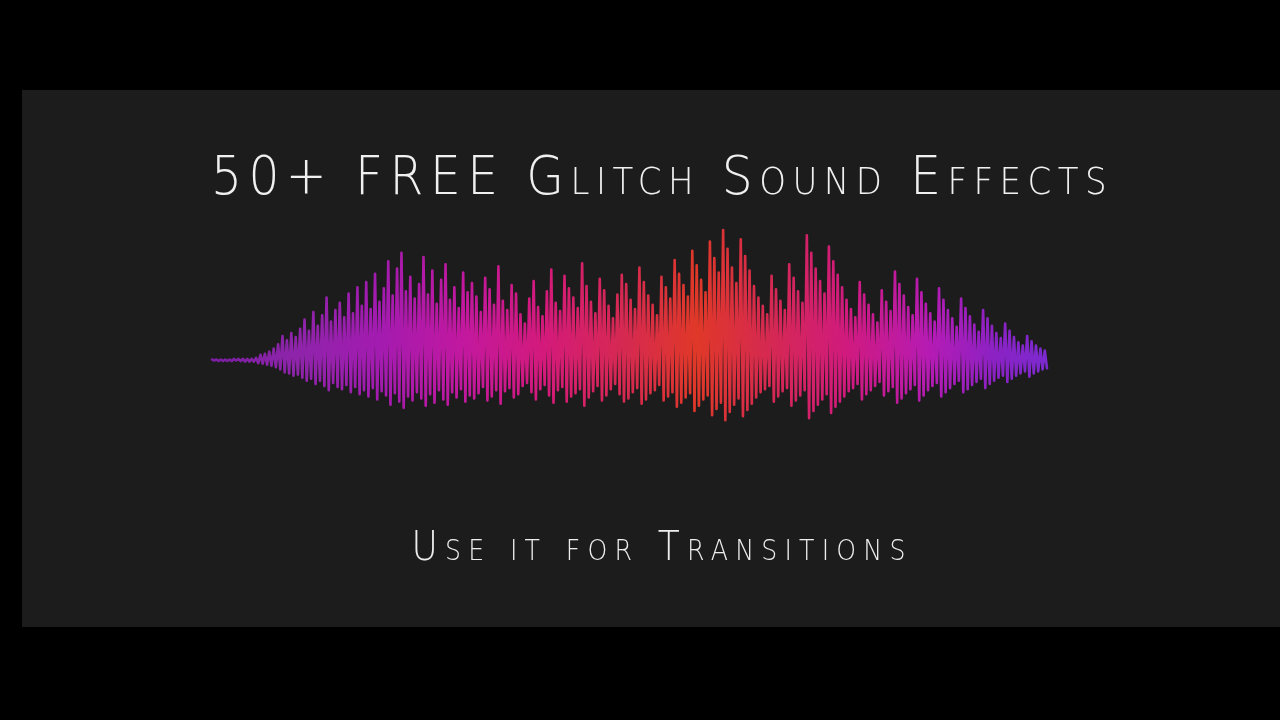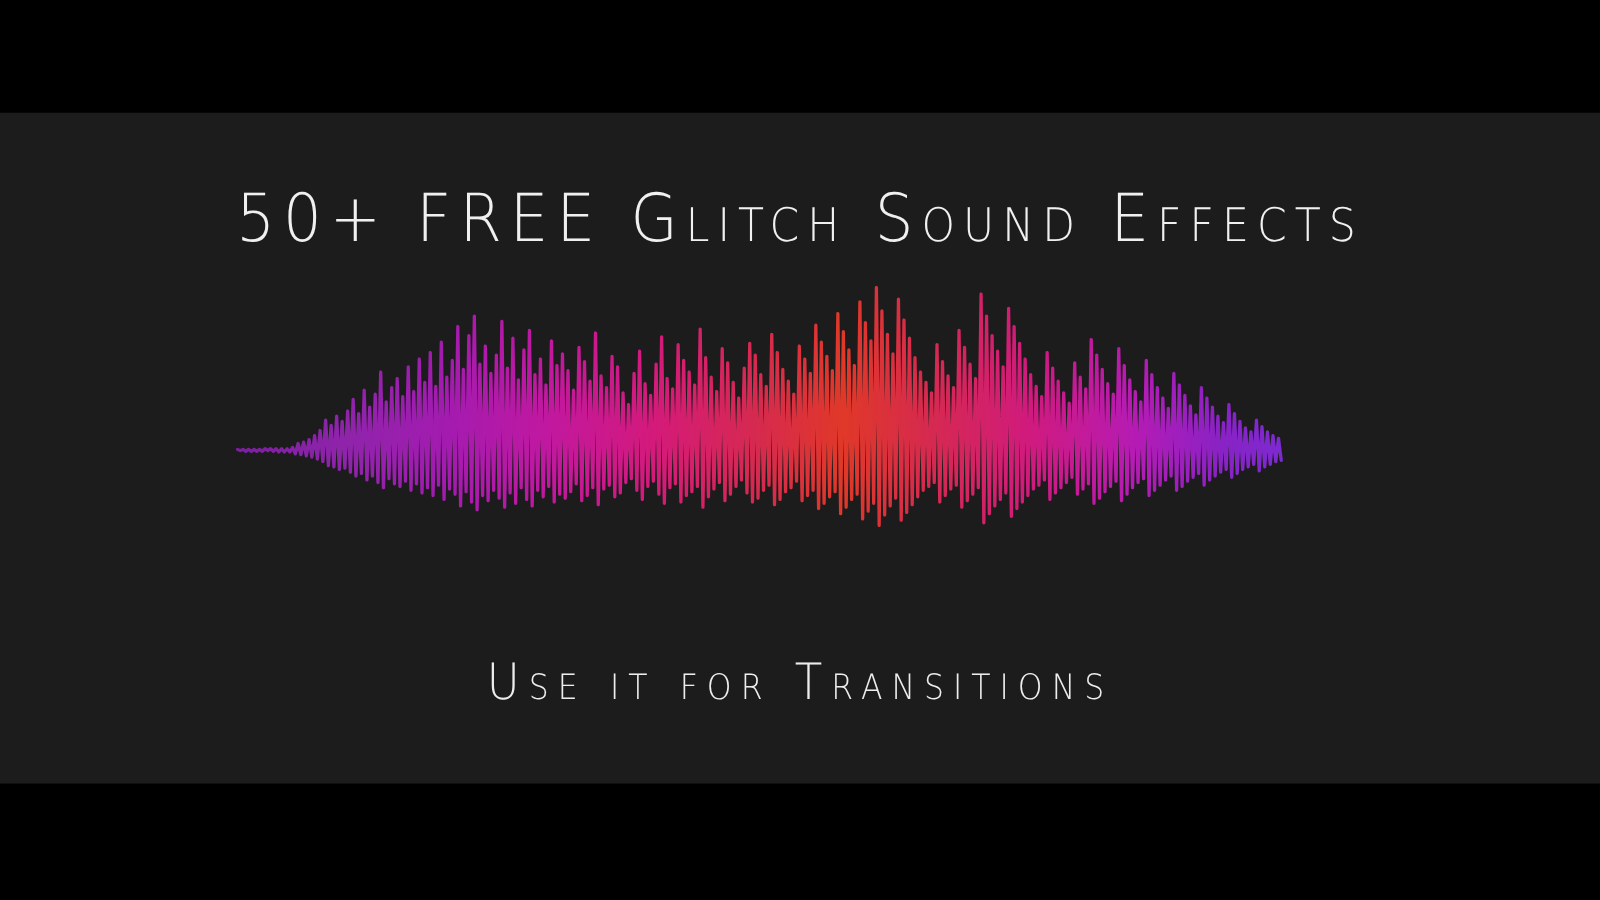--- a/index.html
+++ b/index.html
@@ -13,20 +13,21 @@
     height: 720px;
     overflow: hidden;
     font-family: "DejaVu Sans", sans-serif;
   }
 
   .frame {
     position: relative;
     width: 1094px;
     height: 720px;
     background: #000000;
+    margin-left: 22px;
   }
 
   
   .letterbox {
     position: absolute;
     left: 0;
     width: 1280px;
     background: #000000;
     z-index: 5;
   }

